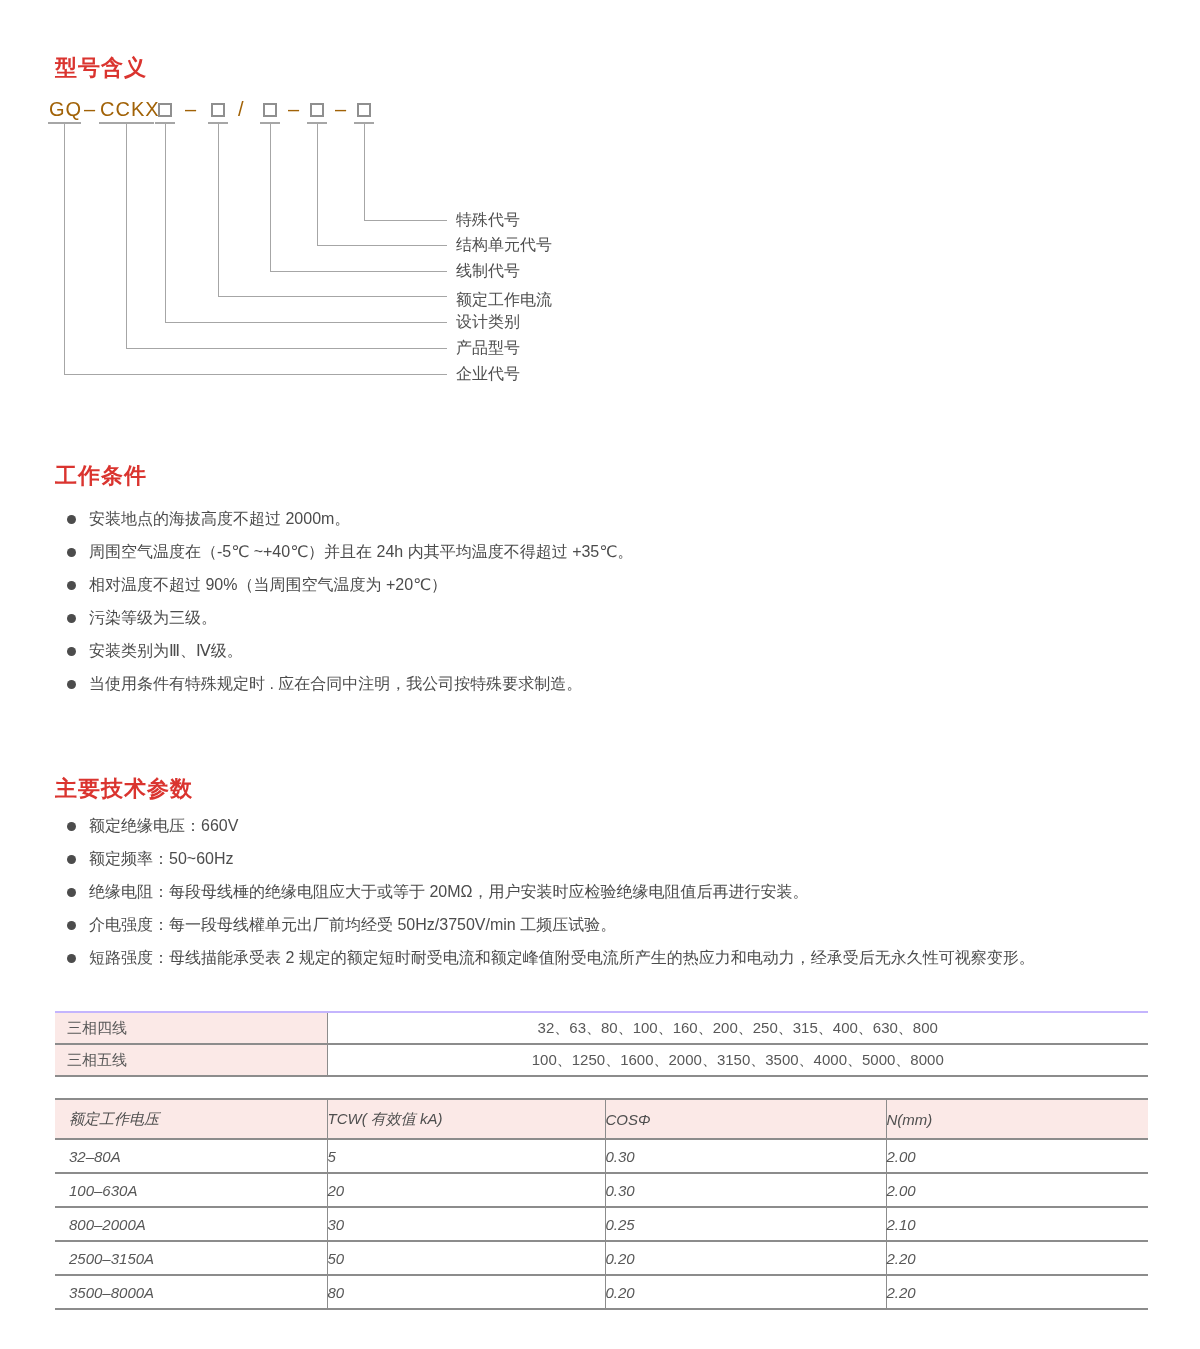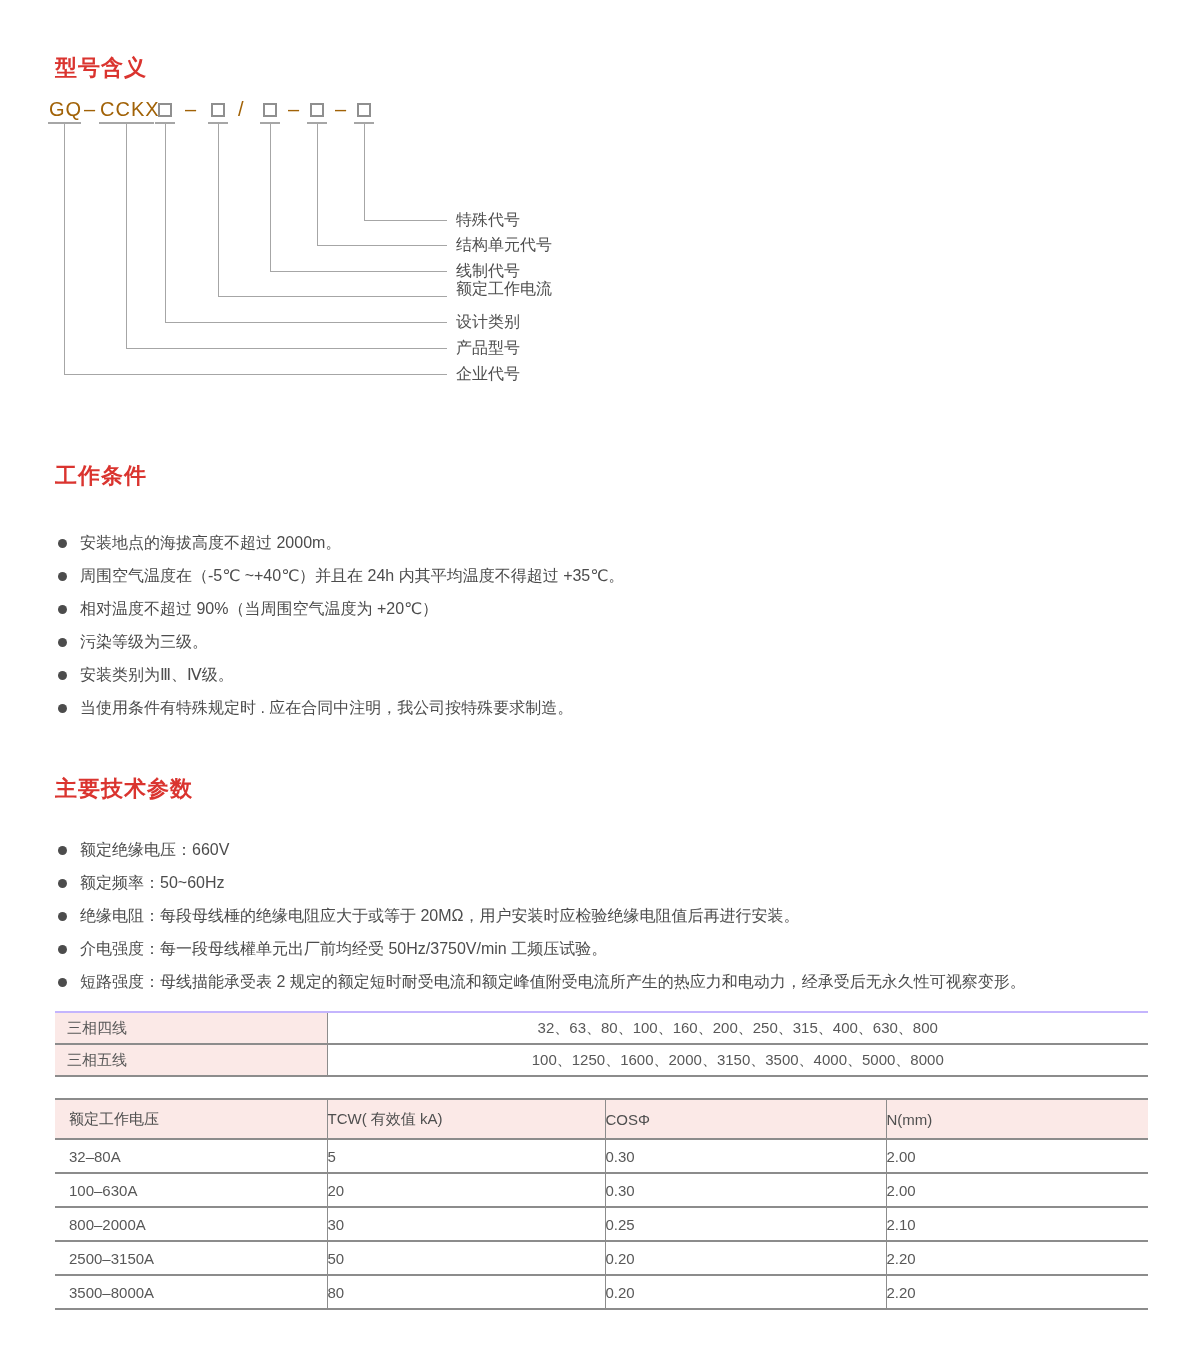--- a/index.html
+++ b/index.html
@@ -29,39 +29,39 @@
     border:2px solid #8f8f8f; background:#fff;
   }
   .uline { position:absolute; height:0; border-top:2px solid #a6a6a6; }
   .vline { position:absolute; width:0; border-left:1px solid #a6a6a6; }
   .hline { position:absolute; height:0; border-top:1px solid #a6a6a6; }
   .d-label {
     position:absolute; left:456px; height:22px; line-height:22px;
     font-size:16px; color:#4f4f4f; white-space:nowrap;
   }
   
-  .blist { position:absolute; left:56px; width:1100px; list-style:none;margin-top:24px; }
+  .blist { position:absolute; left:65px; width:1100px; list-style:none; }
   .blist li {
     display:flex; align-items:center;
     height:33px; font-size:16px; color:#4c4c4c; white-space:nowrap;
   }
   .bdot {
     flex:0 0 auto; width:9px; height:9px; border-radius:50%;
     background:#4c4c4c; margin:0 13px 0 2px;
   }
   
   table { border-collapse:collapse; table-layout:fixed; position:absolute; left:55px; }
   .tbl1 { top:1011px; width:1093px; border-top:2px solid #c4b5fd; }
   .tbl1 td {
     height:32px; font-size:15px; color:#585858;
     border-bottom:2px solid #8c8c8c; white-space:nowrap; overflow:hidden;
   }
   .tbl1 td.lab { background:#fbe9e7; padding-left:12px; border-right:1px solid #8c8c8c; }
   .tbl1 td.val { text-align:center; }
-  .tbl2 { top:1098px; width:1093px; border-top:2px solid #8c8c8c; }
+  .tbl2 { top:1098px; width:1093px; border-top:2px solid #8c8c8c;font-style:italic; }
   .tbl2 th {
     height:40px; font-size:15px; font-weight:normal; color:#4f4f4f;
     background:#fbe9e7; border-bottom:2px solid #8c8c8c; white-space:nowrap;
   }
   .tbl2 td {
     height:34px; font-size:15px; color:#585858;
     border-bottom:2px solid #8c8c8c; white-space:nowrap;
   }
   .tbl2 th.c1, .tbl2 td.c1 { text-align:left; padding-left:14px; }
   .tbl2 th, .tbl2 td { text-align:left; }
@@ -109,21 +109,21 @@
     <span class="hline" style="left:317px; top:245px; width:130px;"></span>
     <span class="hline" style="left:270px; top:271px; width:177px;"></span>
     <span class="hline" style="left:218px; top:296px; width:229px;"></span>
     <span class="hline" style="left:165px; top:322px; width:282px;"></span>
     <span class="hline" style="left:126px; top:348px; width:321px;"></span>
     <span class="hline" style="left:64px;  top:374px; width:383px;"></span>
 
     <span class="d-label" style="top:209px;">特殊代号</span>
     <span class="d-label" style="top:234px;">结构单元代号</span>
     <span class="d-label" style="top:260px;">线制代号</span>
-    <span class="d-label" style="top:278px;">额定工作电流</span>
+    <span class="d-label" style="top:289px;">额定工作电流</span>
     <span class="d-label" style="top:311px;">设计类别</span>
     <span class="d-label" style="top:337px;">产品型号</span>
     <span class="d-label" style="top:363px;">企业代号</span>
   </div>
 
   <div class="h-red" style="top:461px;">工作条件</div>
 
   <ul class="blist" style="top:503px;">
     <li>
         <span class="bdot"></span>

